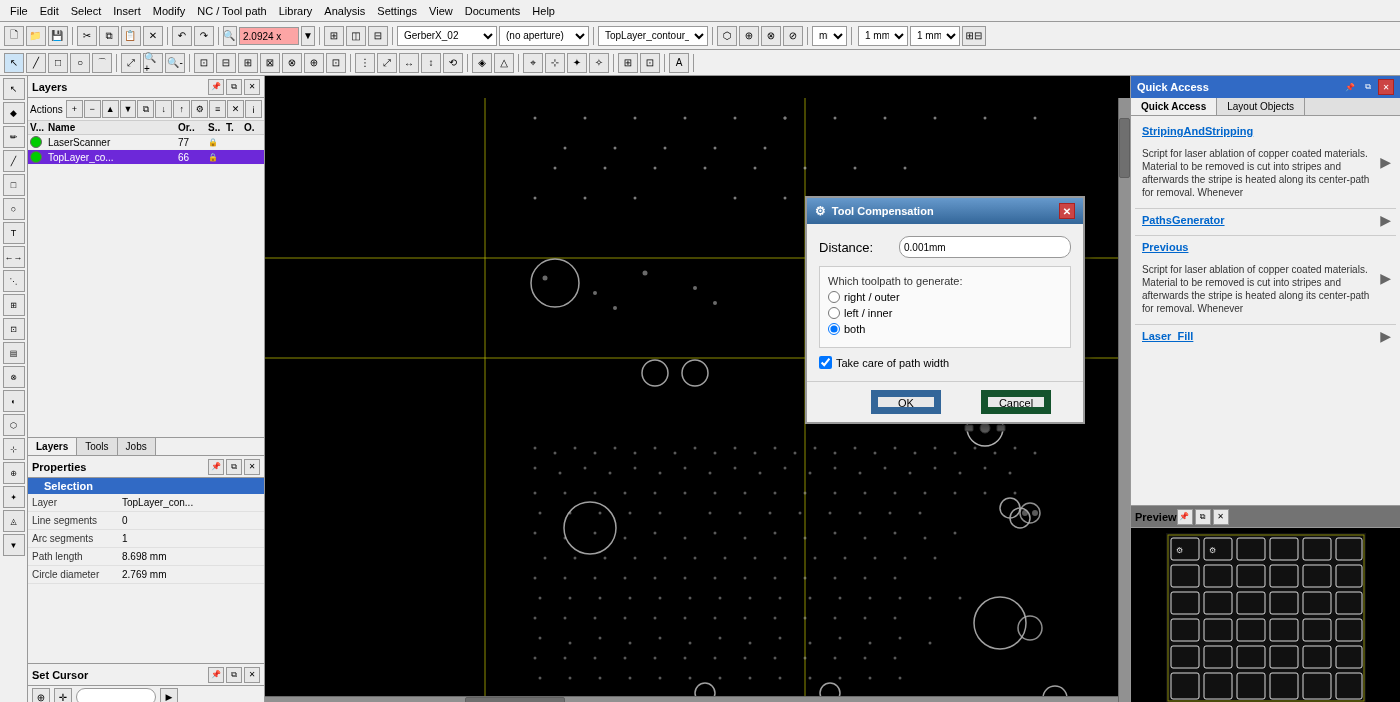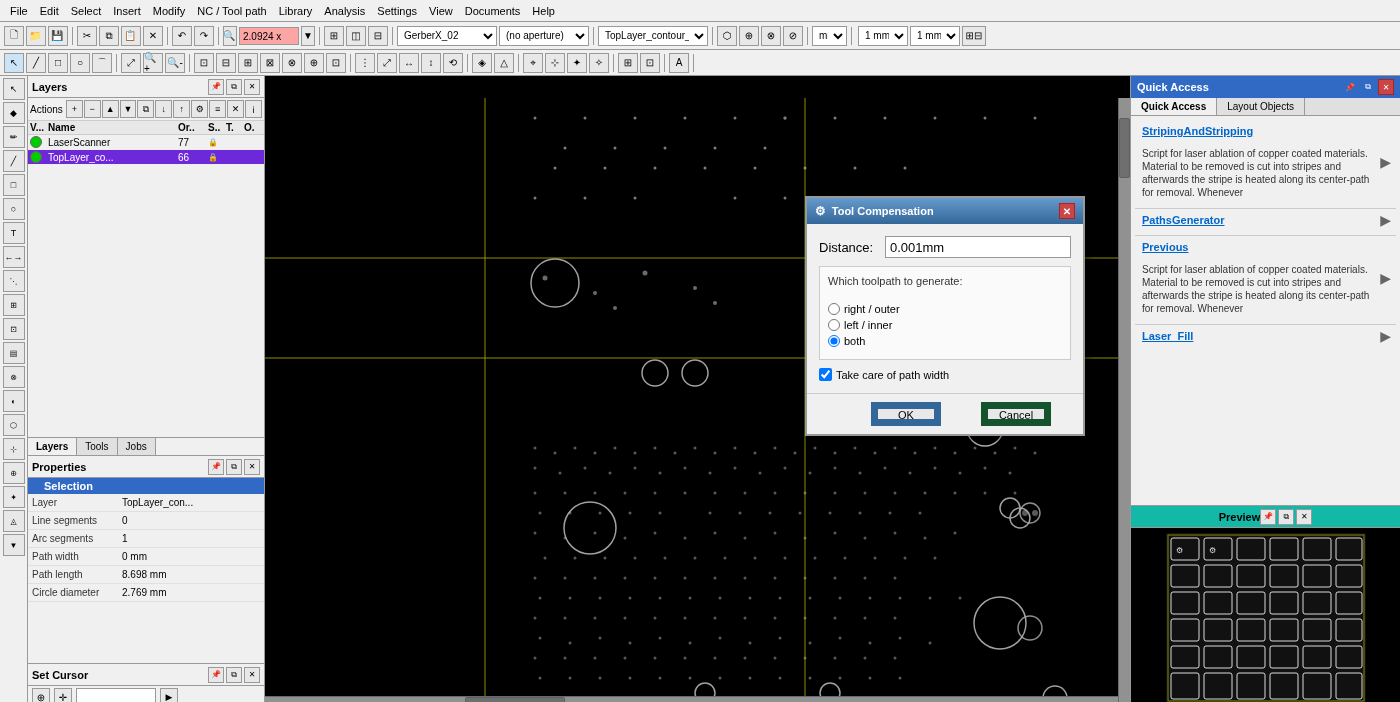--- a/index.html
+++ b/index.html
@@ -78,53 +78,53 @@
     .script-item-desc { font-size: 10px; color: #333; margin-top: 10px; line-height: 1.3; }
     .script-arrow { position: absolute; right: 4px; top: 50%; transform: translateY(-50%); color: #666; font-size: 14px; }
 
     
     .right-tabs { display: flex; border-bottom: 1px solid #999; background: #e0e0e0; }
     .right-tab { padding: 3px 10px; cursor: pointer; font-size: 10px; border-right: 1px solid #999; }
     .right-tab.active { background: #f0f0f0; font-weight: bold; }
 
     
     .preview-panel { border-top: 1px solid #999; }
-    .preview-header { background: #14b8a6; border-bottom: 1px solid #999; padding: 2px 4px; display: flex; align-items: center; justify-content: center; height: 22px; }
+    .preview-header { background: #737373; border-bottom: 1px solid #999; padding: 2px 4px; display: flex; align-items: center; justify-content: flex-start; height: 22px; }
     .preview-content { background: #000; height: 180px; display: flex; align-items: center; justify-content: center; overflow: hidden; }
     .preview-canvas { width: 200px; height: 170px; }
 
     
     .modal-overlay { position: absolute; top: 0; left: 0; right: 0; bottom: 0; background: rgba(0,0,0,0.3); display: flex; align-items: center; justify-content: center; z-index: 100; }
     .modal { background: #f0f0f0; border: 2px solid #999; box-shadow: 4px 4px 8px rgba(0,0,0,0.4); width: 280px; }
     .modal-header { background: linear-gradient(to bottom, #6699cc, #336699); color: white; padding: 4px 8px; display: flex; align-items: center; justify-content: space-between; height: 26px; }
     .modal-title { font-weight: bold; font-size: 11px; display: flex; align-items: center; gap: 6px; }
     .modal-close { width: 16px; height: 16px; background: #cc4444; border: 1px solid #aa2222; color: white; display: flex; align-items: center; justify-content: center; cursor: pointer; font-size: 10px; font-weight: bold; }
     .modal-body { padding: 12px; }
     .modal-row { display: flex; align-items: center; margin-bottom: 8px; }
     .modal-label { width: 80px; font-size: 13px; }
     .modal-input { flex: 1; height: 22px; border: 1px solid #999; padding: 0 4px; font-size: 11px; background: white; }
     .modal-group { border: 1px solid #ccc; padding: 8px; margin-bottom: 8px; background: #fafafa; }
-    .modal-group-title { font-size: 11px; margin-bottom: 16px; color: #333; }
+    .modal-group-title { font-size: 11px; margin-bottom: 4px; color: #333; }
     .modal-radio-row { display: flex; align-items: center; gap: 4px; margin-bottom: 4px; font-size: 11px; }
     .modal-radio { width: 12px; height: 12px; }
     .modal-checkbox-row { display: flex; align-items: center; gap: 4px; font-size: 11px; }
     .modal-footer { display: flex; justify-content: center; gap: 8px; padding: 8px; border-top: 1px solid #ccc; }
     .modal-btn { width: 70px; height: 24px; border: 7px solid #14532d; background: #e8e8e8; cursor: pointer; font-size: 11px; margin-left: 32px; }
     .modal-btn.primary { border-color: #336699; }
 
     
     .canvas-bg { position: absolute; top: 0; left: 0; right: 0; bottom: 0; background: #000; }
 
     
     .scrollbar-v { position: absolute; right: 0; top: 22px; bottom: 0; width: 12px; background: #d0d0d0; border-left: 1px solid #999; }
     .scrollbar-h { position: absolute; left: 0; right: 12px; bottom: 0; height: 12px; background: #d0d0d0; border-top: 1px solid #999; }
     .scroll-thumb { background: #a0a0a0; border: 1px solid #888; border-radius: 2px; }
 
     select { font-size: 10px; }
-    input[type="text"] { font-size: 13px; }
+    input[type="text"] { font-size: 10px; border-radius: 10px; }
   </style>
 </head>
 <body>
 
 <div class="menubar">
   <span>File</span>
   <span>Edit</span>
   <span>Select</span>
   <span>Insert</span>
   <span>Modify</span>
@@ -328,24 +328,20 @@
           <span class="props-label">Layer</span>
           <span class="props-value">TopLayer_con...</span>
         </div>
         <div class="props-row">
           <span class="props-label">Line segments</span>
           <span class="props-value">0</span>
         </div>
         <div class="props-row">
           <span class="props-label">Arc segments</span>
           <span class="props-value">1</span>
-        </div>
-        <div class="props-row">
-          <span class="props-label">Path width</span>
-          <span class="props-value">0 mm</span>
         </div>
         <div class="props-row">
           <span class="props-label">Path length</span>
           <span class="props-value">8.698 mm</span>
         </div>
         <div class="props-row">
           <span class="props-label">Circle diameter</span>
           <span class="props-value">2.769 mm</span>
         </div>
       </div>

